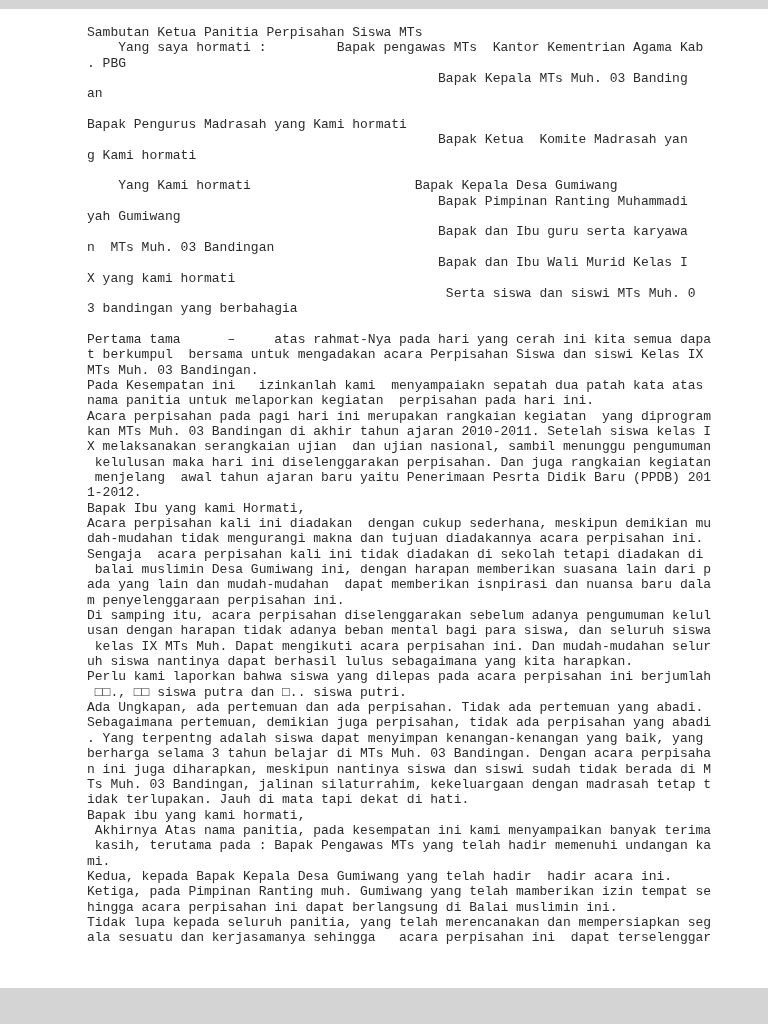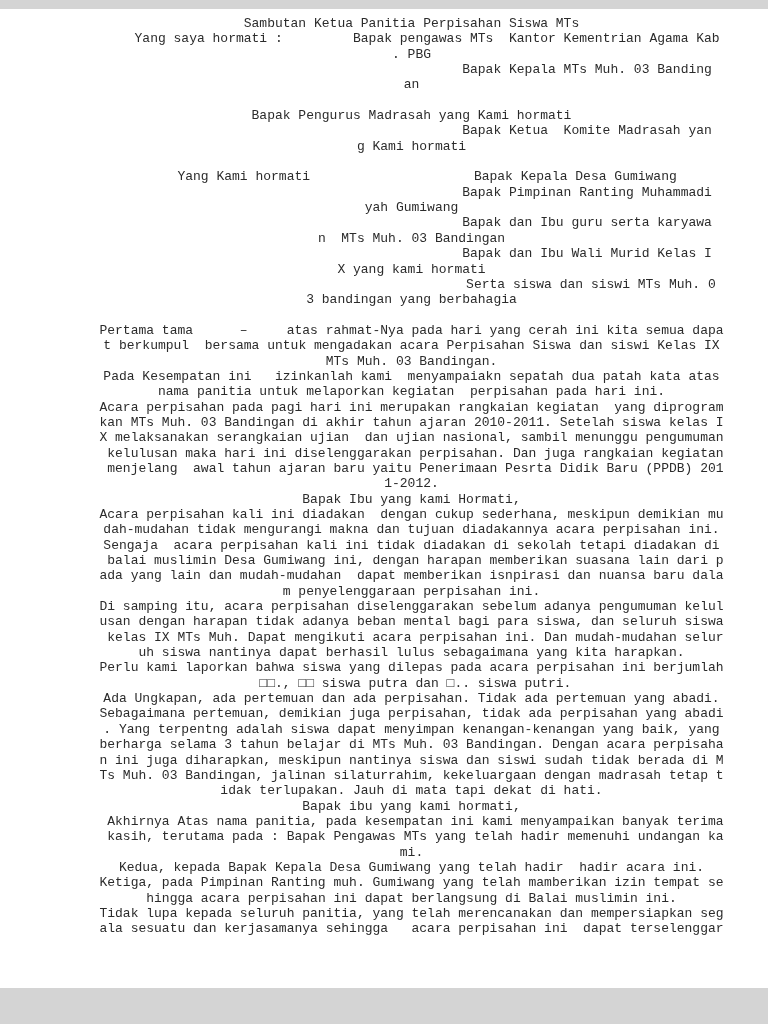--- a/index.html
+++ b/index.html
@@ -21,27 +21,26 @@
     left: 0;
     width: 768px;
     height: 979px;
     background: var(--color-page, #ffffff);
   }
   .doc-text {
     position: absolute;
     top: 4px;
     left: 75px;
     right: 20px;
-    margin: 3px;
+    margin: 12px;
     font-family: "Liberation Mono", "DejaVu Sans Mono", monospace;
     font-size: 13px;
     line-height: 15.34px;
     color: var(--color-text, #2b2b2b);
     white-space: pre;
-    text-align: center;
   }
 </style>
 </head>
 <body>
 
 <div class="viewport">
   <div class="page">
     <pre class="doc-text">Sambutan Ketua Panitia Perpisahan Siswa MTs
     Yang saya hormati :         Bapak pengawas MTs  Kantor Kementrian Agama Kab
 . PBG

